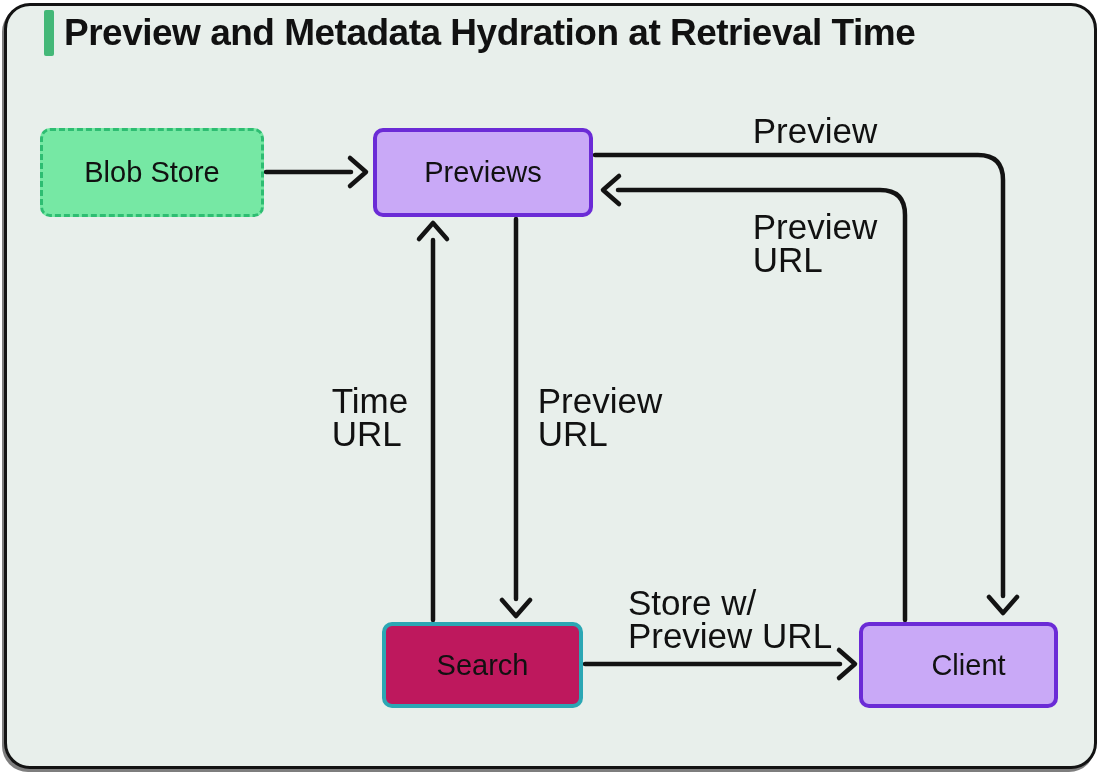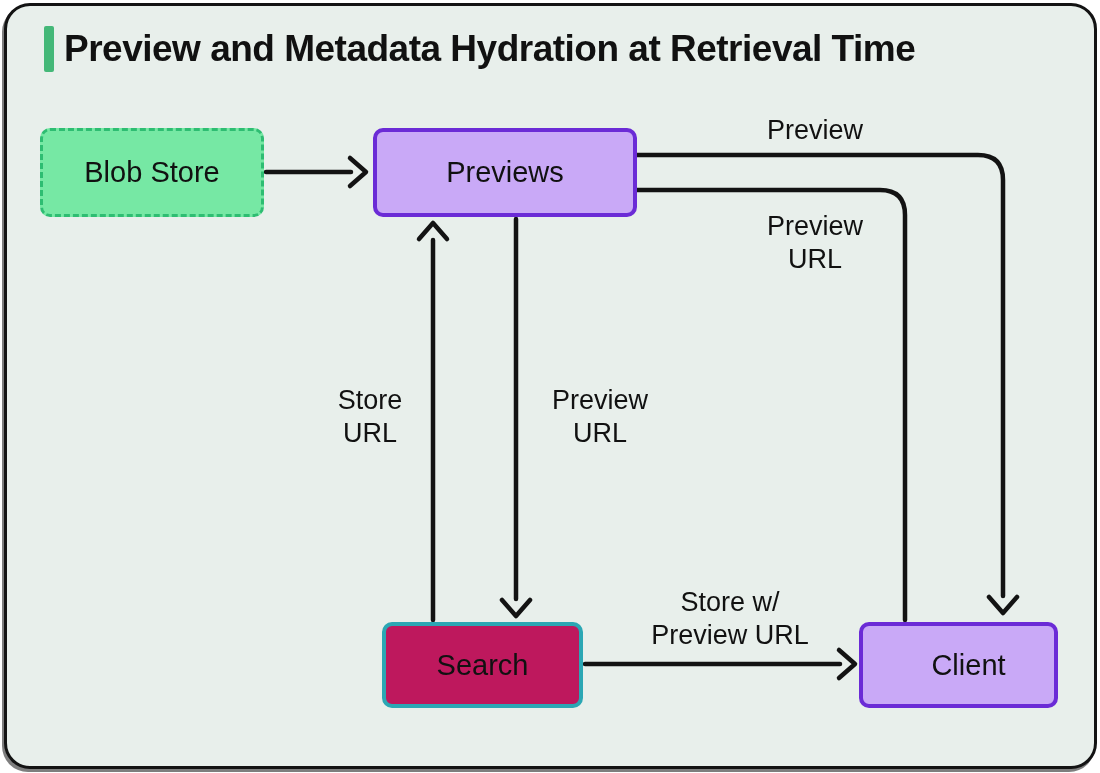--- a/index.html
+++ b/index.html
@@ -6,51 +6,51 @@
   body {
     width:1100px; height:773px; position:relative; overflow:hidden;
     font-family:"Liberation Sans", sans-serif; color:#111;
   }
   .frame {
     position:absolute; left:4px; top:3px; width:1087px; height:760px;
     background:#e8efeb; border:3px solid #131313; border-radius:26px;
     box-shadow:-2px 3px 0 rgba(20,20,20,0.55);
   }
   .title-row {
-    position:absolute; left:44px; top:26px; display:flex; align-items:center;
+    position:absolute; left:44px; top:10px; display:flex; align-items:center;
   }
   .accent-bar {
     width:10px; height:46px; background:#44b878; border-radius:2px;
     margin-right:10px; flex:0 0 auto;
   }
   .title {
     font-size:37px; font-weight:bold; letter-spacing:-0.5px; white-space:nowrap;
   }
   .node {
     position:absolute; display:flex; align-items:center; justify-content:center;
     font-size:29px; border-radius:10px; box-sizing:border-box; text-align:right;
   }
   .node-blob-store {
     left:40px; top:128px; width:224px; height:89px;
     background:#76e8a4; border:3px dashed #2ebd72;
   }
   .node-previews {
-    left:373px; top:128px; width:264px; height:89px;
+    left:373px; top:128px; width:220px; height:89px;
     background:#c9a9f7; border:4px solid #6b2bd6;
   }
   .node-search {
     left:382px; top:622px; width:201px; height:86px;
     background:#be185d; border:4px solid #2ba7b4;
   }
   .node-client {
     left:859px; top:622px; width:199px; height:86px;
     background:#c9a9f7; border:4px solid #6b2bd6;padding-left:20px;
   }
   .edge-label {
-    position:absolute; font-size:27px; line-height:33px; text-align:center;
+    position:absolute; font-size:35px; line-height:33px; 
     white-space:pre-line; transform:translateX(-50%);
   }
   svg.edges { position:absolute; left:0; top:0; pointer-events:none; }
   svg.edges path, svg.edges polyline {
     fill:none; stroke:#131313; stroke-width:4.5;
     stroke-linecap:round; stroke-linejoin:round;
   }
 </style>
 </head>
 <body>
@@ -92,18 +92,18 @@
 <div class="node node-search">
   <span>Search</span>
 </div>
 <div class="node node-client">
   <span>Client</span>
 </div>
 
 <div class="edge-label" style="left:815px; top:114px;">Preview</div>
 <div class="edge-label" style="left:815px; top:210px;">Preview
 URL</div>
-<div class="edge-label" style="left:370px; top:384px;">Store
+<div class="edge-label" style="left:370px; top:384px;">Time
 URL</div>
 <div class="edge-label" style="left:600px; top:384px;">Preview
 URL</div>
 <div class="edge-label" style="left:730px; top:586px;">Store w/
 Preview URL</div>
 
 </body></html>

